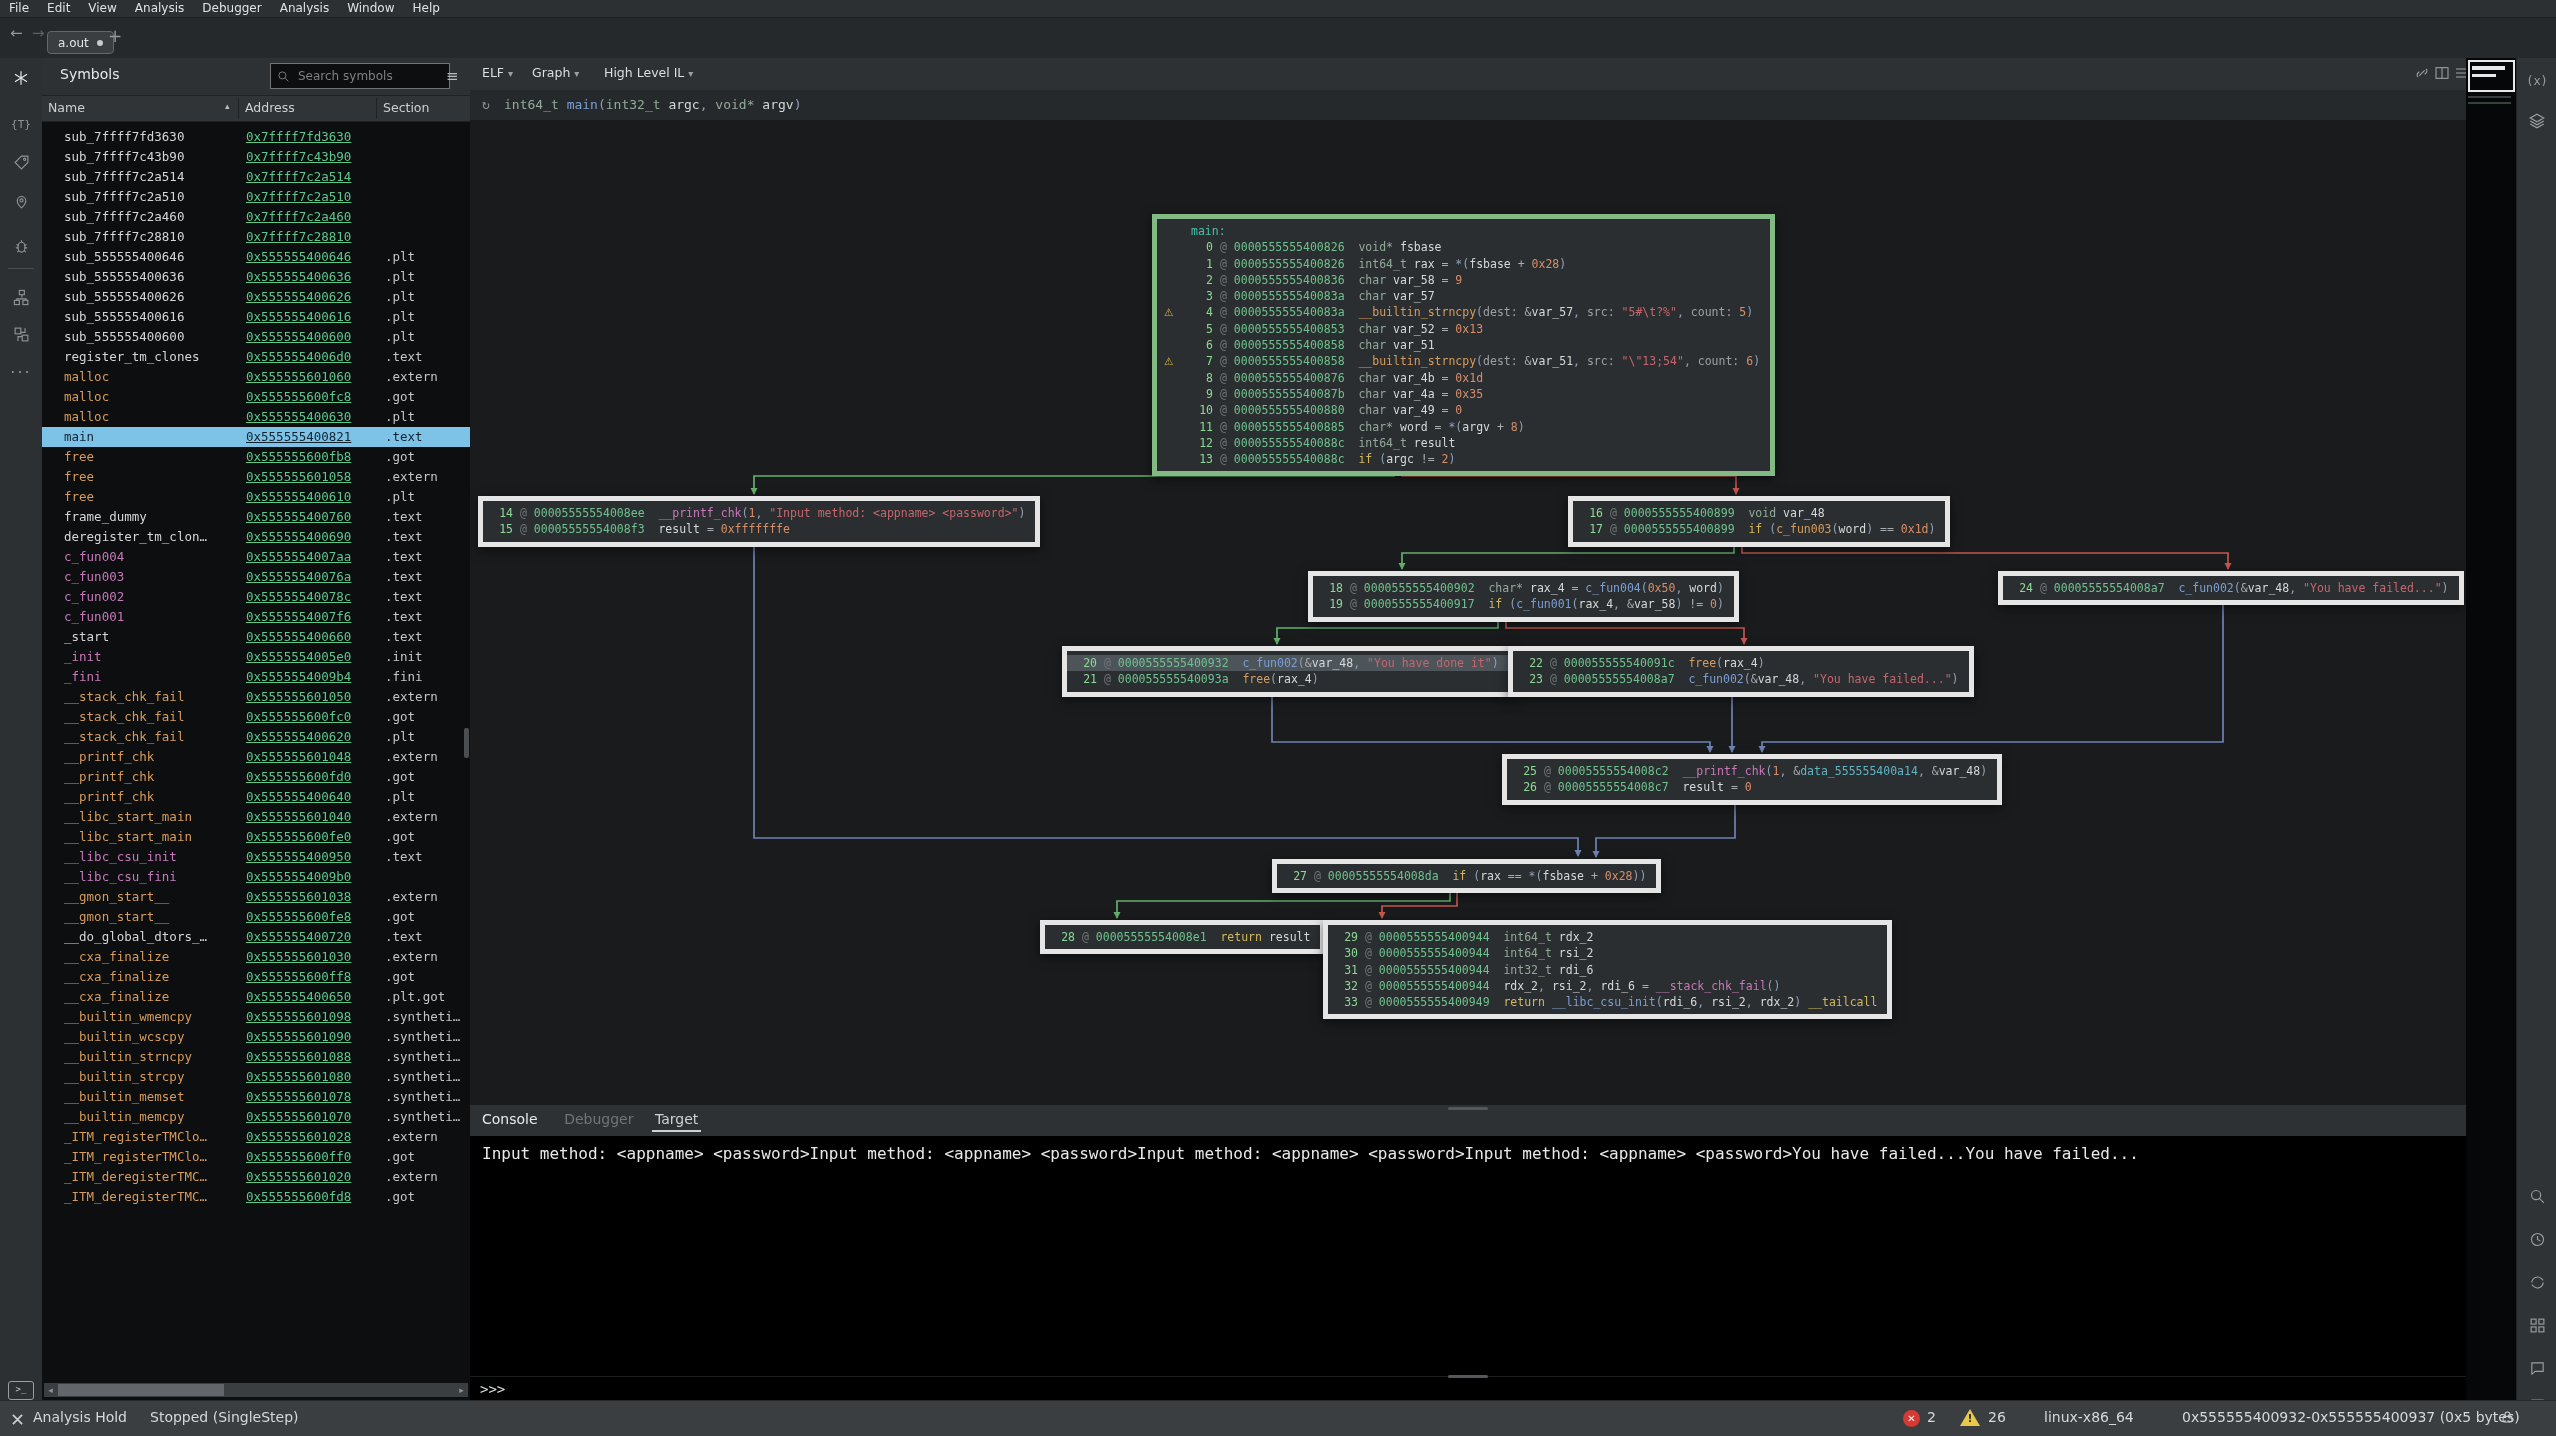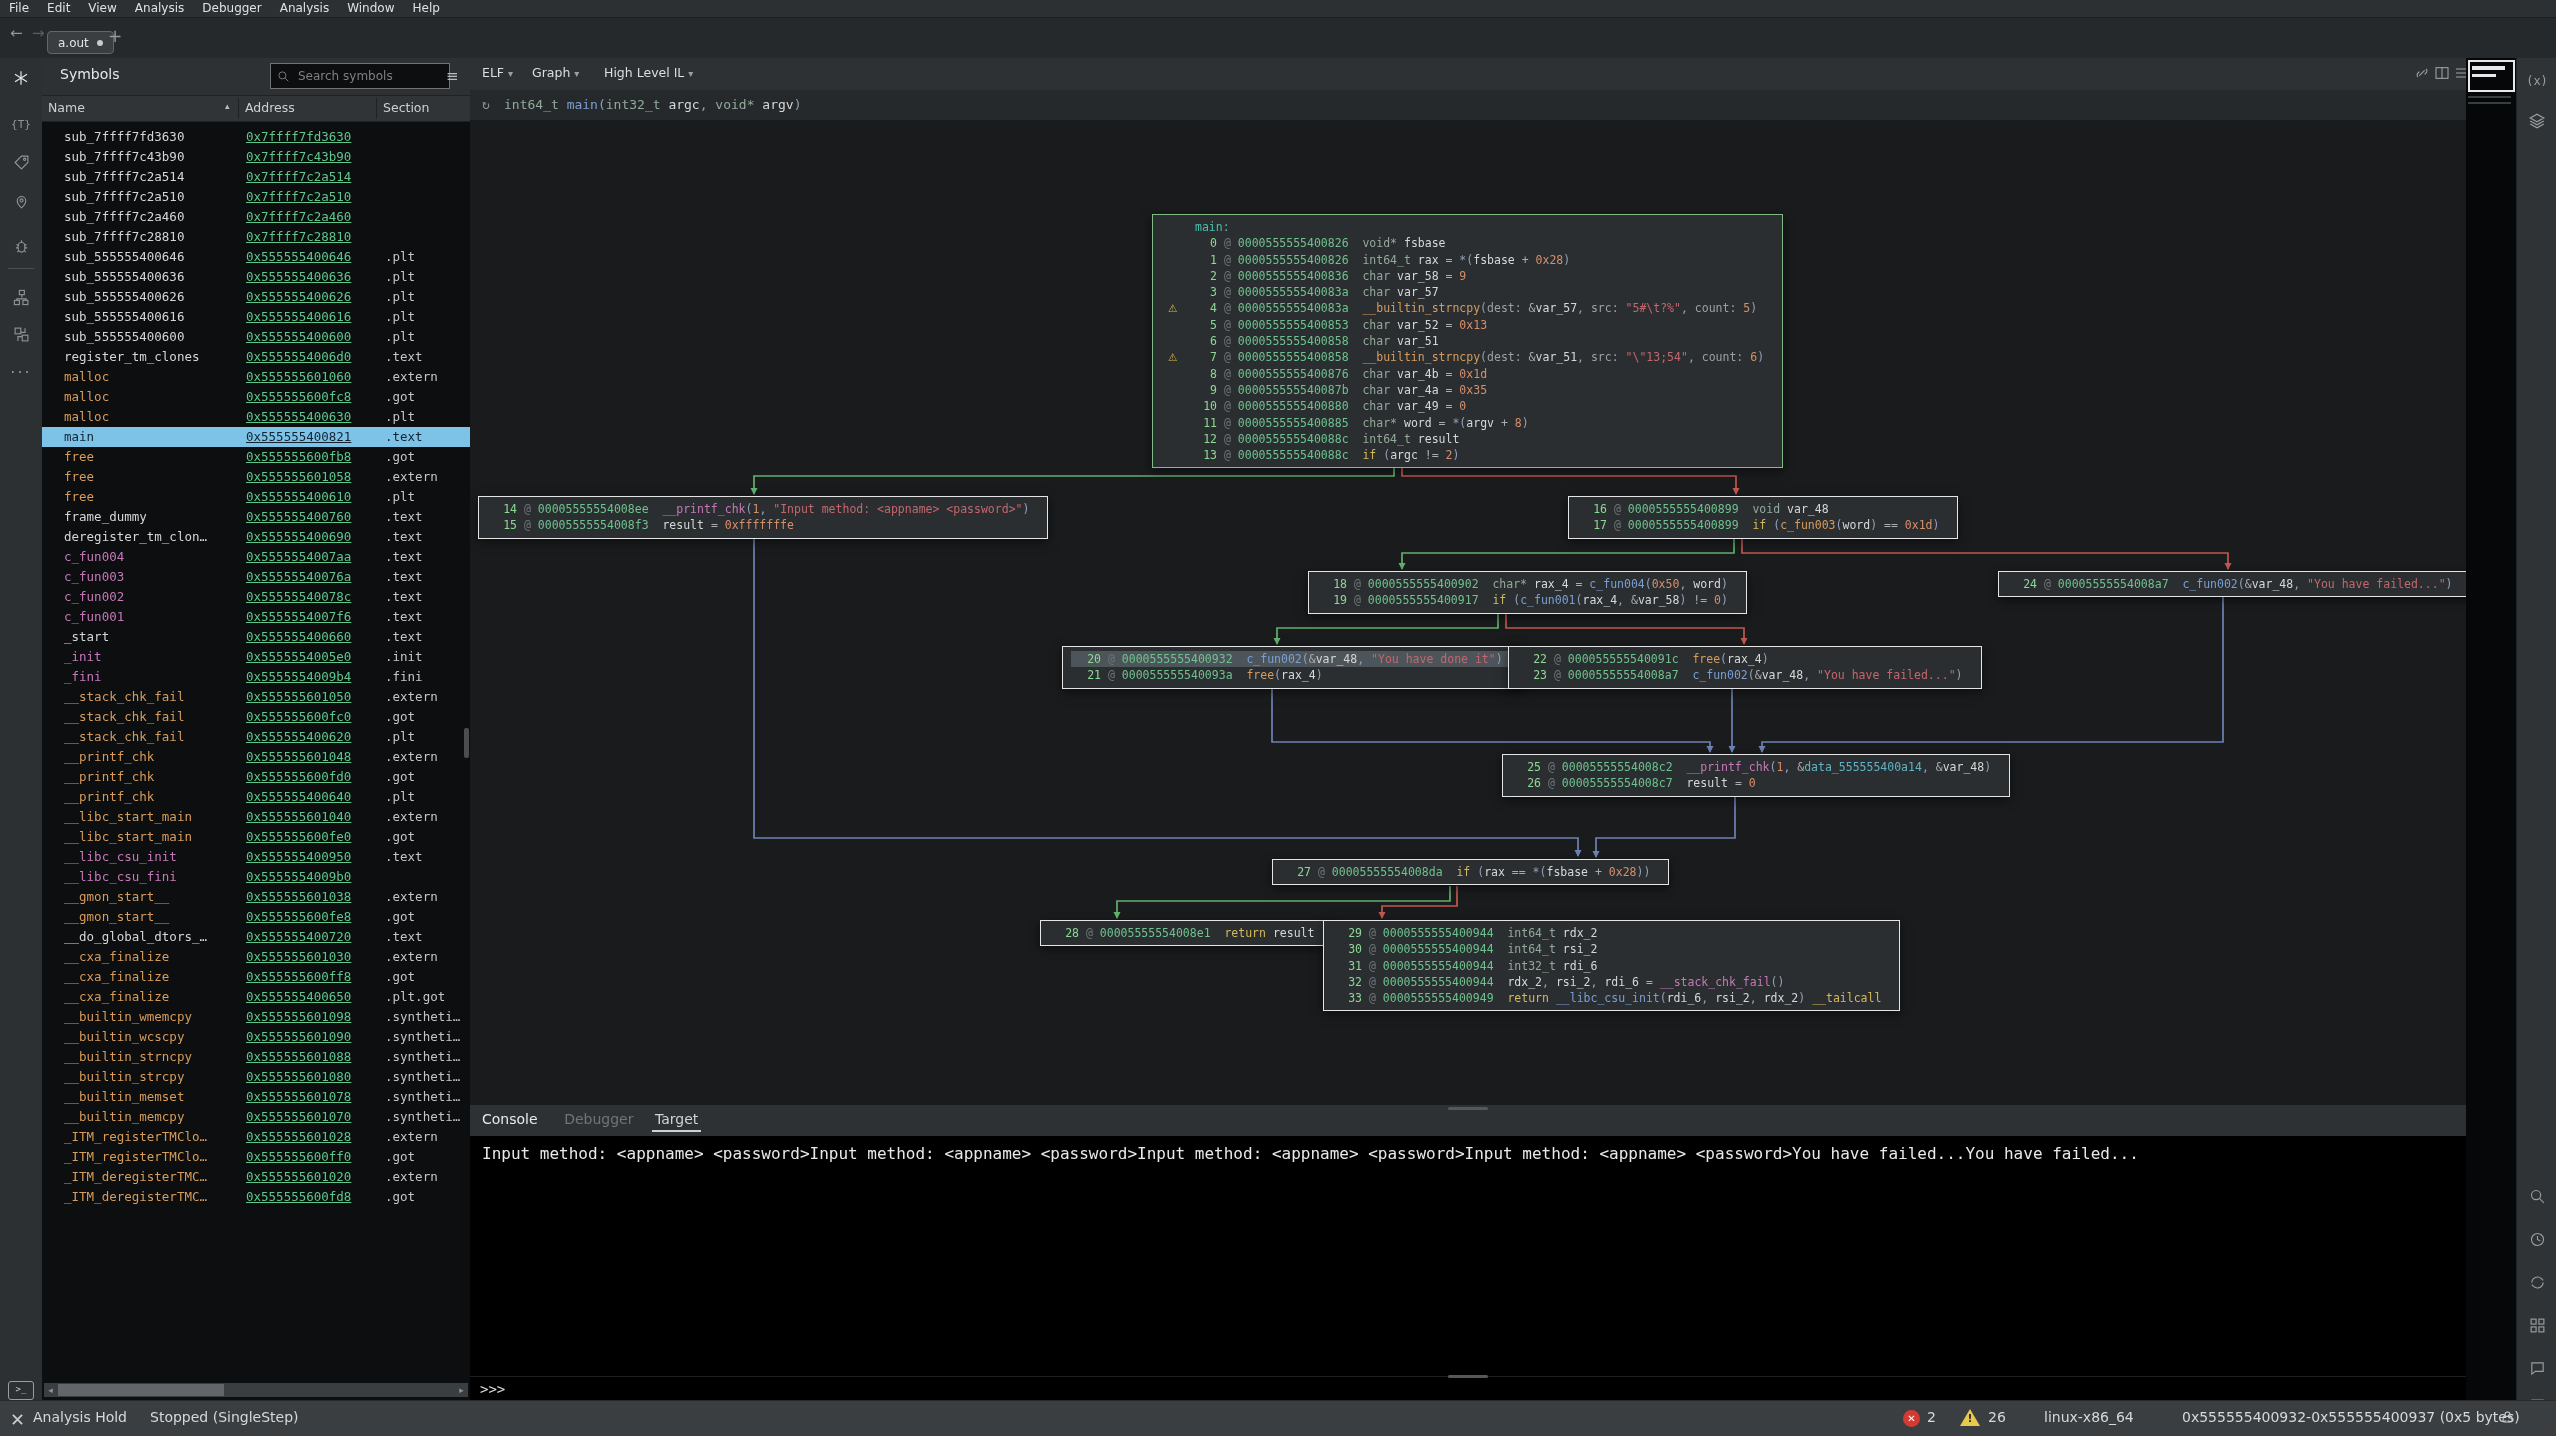--- a/index.html
+++ b/index.html
@@ -65,22 +65,22 @@
   .vh-item .car{color:#9aa0a2;font-size:10px;}
   .vh-ic{position:absolute;top:7px;width:18px;height:18px;}
   .vh-ic svg{stroke:#9ea3a5;fill:none;stroke-width:1.6;}
   #sigbar{position:absolute;left:0;top:32px;width:1996px;height:30px;background:#26292b;
           border-bottom:1px solid #161819;font-family:"DejaVu Sans Mono",monospace;font-size:13px;line-height:30px;}
   #sig-refresh{position:absolute;left:12px;color:#8f9496;}
   #sig-tokens{position:absolute;left:34px;white-space:pre;}
   
   #canvas{position:absolute;left:0;top:62px;width:1996px;height:985px;background:#191b1c;overflow:hidden;}
   #edges{position:absolute;left:0;top:0;}
-  .node{position:absolute;background:#2b2e30;border:1px solid #e5e5e5;
-        box-shadow:0 3px 10px rgba(0,0,0,.5);padding:4px 8px;
+  .node{position:absolute;background:#2b2e30;border:5px solid #e5e5e5;
+        box-shadow:0 3px 10px rgba(0,0,0,.5);padding:4px 0;
         font-family:"DejaVu Sans Mono",monospace;font-size:11.5px;line-height:16.3px;white-space:pre;}
   .node.entry{border-color:#83ba83;}
   .node-title{color:#46c0a8;padding:0 10px 0 34px;}
   .line{padding:0 10px 0 8px;position:relative;}
   .has-gutter .line{padding-left:34px;}
   .line.hl{background:#4d555b;}
   .l-warn{position:absolute;left:7px;top:0;color:#d8b44a;font-size:10.5px;font-family:"DejaVu Sans",sans-serif;}
   .l-idx{display:inline-block;width:22px;text-align:right;color:#8cd996;}
   .l-at{color:#6e7477;} .l-addr{color:#6ec28e;}
   .tk-ty{color:#93a99b;} .tk-v{color:#d5d8d9;} .tk-kw{color:#d3b85c;} .tk-num{color:#d78f6a;}

